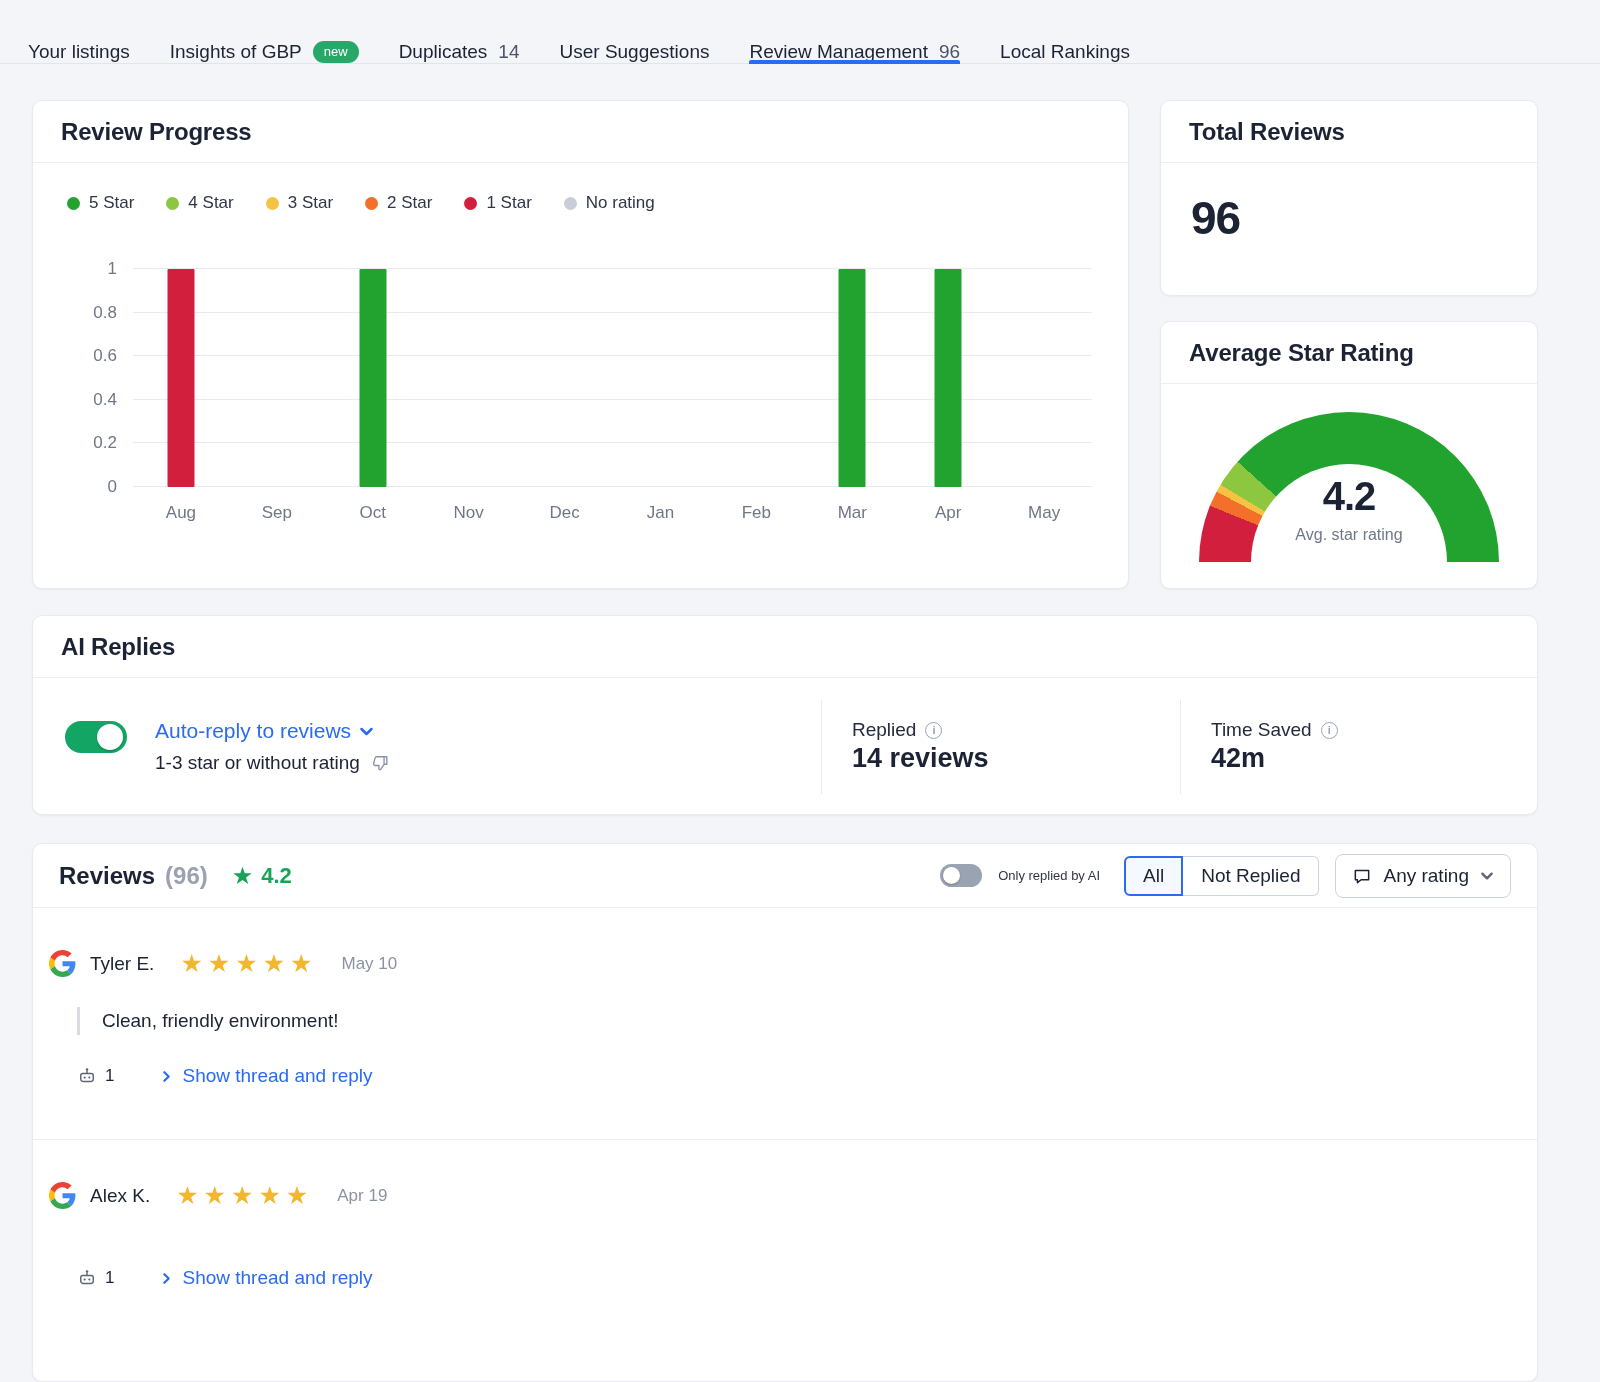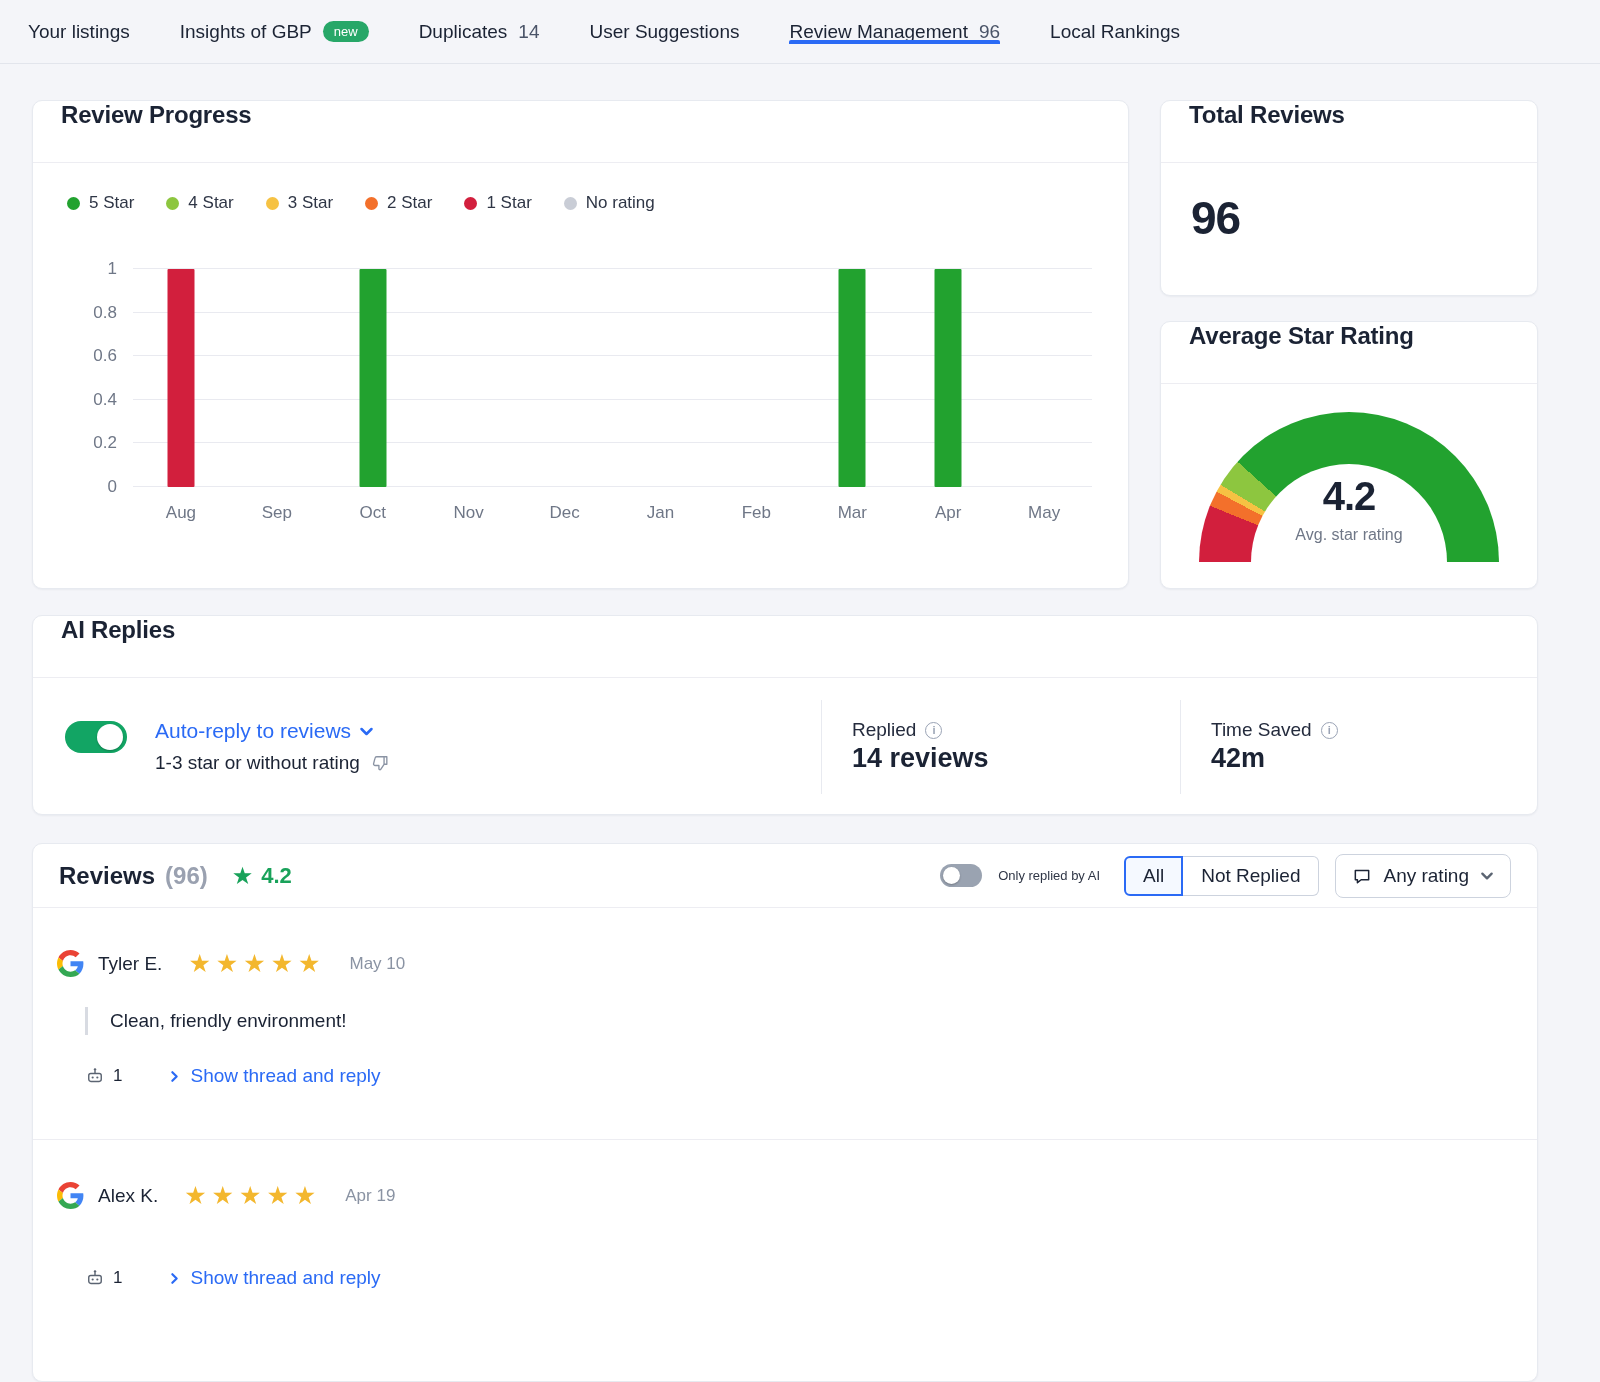--- a/index.html
+++ b/index.html
@@ -1,30 +1,30 @@
 <!DOCTYPE html>
 <html><head>
 <meta charset="utf-8">
 <style>
   *{margin:0;padding:0;box-sizing:border-box}
   html,body{width:1600px;height:1382px;overflow:hidden}
   body{background:#f4f5f9;font-family:"Liberation Sans",sans-serif;color:#1b2334}
 
   
   .topnav{height:64px;border-bottom:1px solid #e2e5ec;display:flex;align-items:center;padding:0 28px;background:#f4f5f9}
-  .tabs{display:flex;gap:50px;height:100%;align-items:center}
+  .tabs{display:flex;gap:40px;height:100%;align-items:flex-end}
   .tab{position:relative;display:flex;align-items:center;gap:11px;font-size:19px;color:#1b2334;cursor:pointer;white-space:nowrap}
   .tab.active::after{content:"";position:absolute;left:0;right:0;bottom:-1px;height:4px;background:#2a6af5;border-radius:2px 2px 0 0}
   .tab .count{color:#4a5468}
   .badge{background:#27a768;color:#fff;font-size:13px;padding:3px 11px;border-radius:999px;line-height:1.2}
 
   
   .content{position:relative;width:1600px;height:1318px}
   .card{position:absolute;background:#fff;border:1px solid #e7eaf0;border-radius:10px;box-shadow:0 1px 2px rgba(20,30,55,.05)}
-  .card-head{height:62px;display:flex;padding:0 28px;border-bottom:1px solid #ededf2}
+  .card-head{height:62px;display:flex;align-items:center;padding:0 28px;border-bottom:1px solid #ededf2}
   .card-head h2{font-size:24px;font-weight:700;letter-spacing:-.2px}
 
   
   .card-progress{left:32px;top:36px;width:1097px;height:489px}
   .legend{display:flex;gap:32px;padding:30px 0 0 34px;flex-wrap:wrap}
   .legend-item{display:flex;align-items:center;gap:9px;font-size:17px;color:#2f3646;cursor:pointer}
   .legend-dot{width:13px;height:13px;border-radius:50%}
   .chart{position:absolute;left:100px;right:36px;top:168px;height:218px}
   .gridline{position:absolute;left:0;right:0;height:1px;background:#e9eaf0}
   .ytick{position:absolute;right:calc(100% + 16px);transform:translateY(50%);font-size:17px;color:#6f7787;white-space:nowrap}
@@ -70,21 +70,21 @@
   .rev-star{color:#19a25a;font-size:24px;margin-left:24px;line-height:1}
   .rev-avg{color:#19a25a;font-size:22px;font-weight:700;margin-left:8px}
   .head-controls{margin-left:auto;display:flex;align-items:center;gap:16px}
   .only-ai{font-size:13px;color:#2f3646;margin-right:8px}
   .seg{display:flex;align-items:stretch}
   .seg-btn{font-family:inherit;font-size:19px;padding:8px 18px;background:#fff;border:1px solid #cdd3de;color:#1b2334;cursor:pointer}
   .seg-btn.active{border:2px solid #2a6af5;background:#f5f9ff;border-radius:6px 0 0 6px;padding:7px 17px;position:relative;z-index:1}
   .seg-btn.right{border-left:0;border-radius:0 6px 6px 0}
   .rating-filter{font-family:inherit;display:flex;align-items:center;gap:11px;font-size:19px;padding:10px 16px;border:1px solid #cdd3de;border-radius:8px;background:#fff;cursor:pointer;color:#1b2334}
   .chev{color:#5b6472;display:flex}
-  .review-item{padding:42px 28px 52px 24px}
+  .review-item{padding:42px 28px 52px 16px}
   .review-item + .review-item{border-top:1px solid #ededf2}
   .ri-head{display:flex;align-items:center}
   .g-logo{width:27px;height:27px;flex:0 0 auto}
   .ri-name{margin-left:14px;font-size:19px;color:#1b2334}
   .ri-stars{margin-left:26px;font-size:25px;color:#f3b72e;letter-spacing:5px;line-height:1}
   .ri-date{margin-left:24px;font-size:17px;color:#8a93a3}
   .ri-quote{margin:30px 0 0 28px;border-left:3px solid #d8dbe2;padding:3px 0 3px 22px;font-size:19px}
   .ri-actions{margin:30px 0 0 28px;display:flex;align-items:center}
   .ri-head + .ri-actions{margin-top:58px}
   .ri-bot{display:flex;align-items:center;gap:8px;color:#1b2334;font-size:17px}

